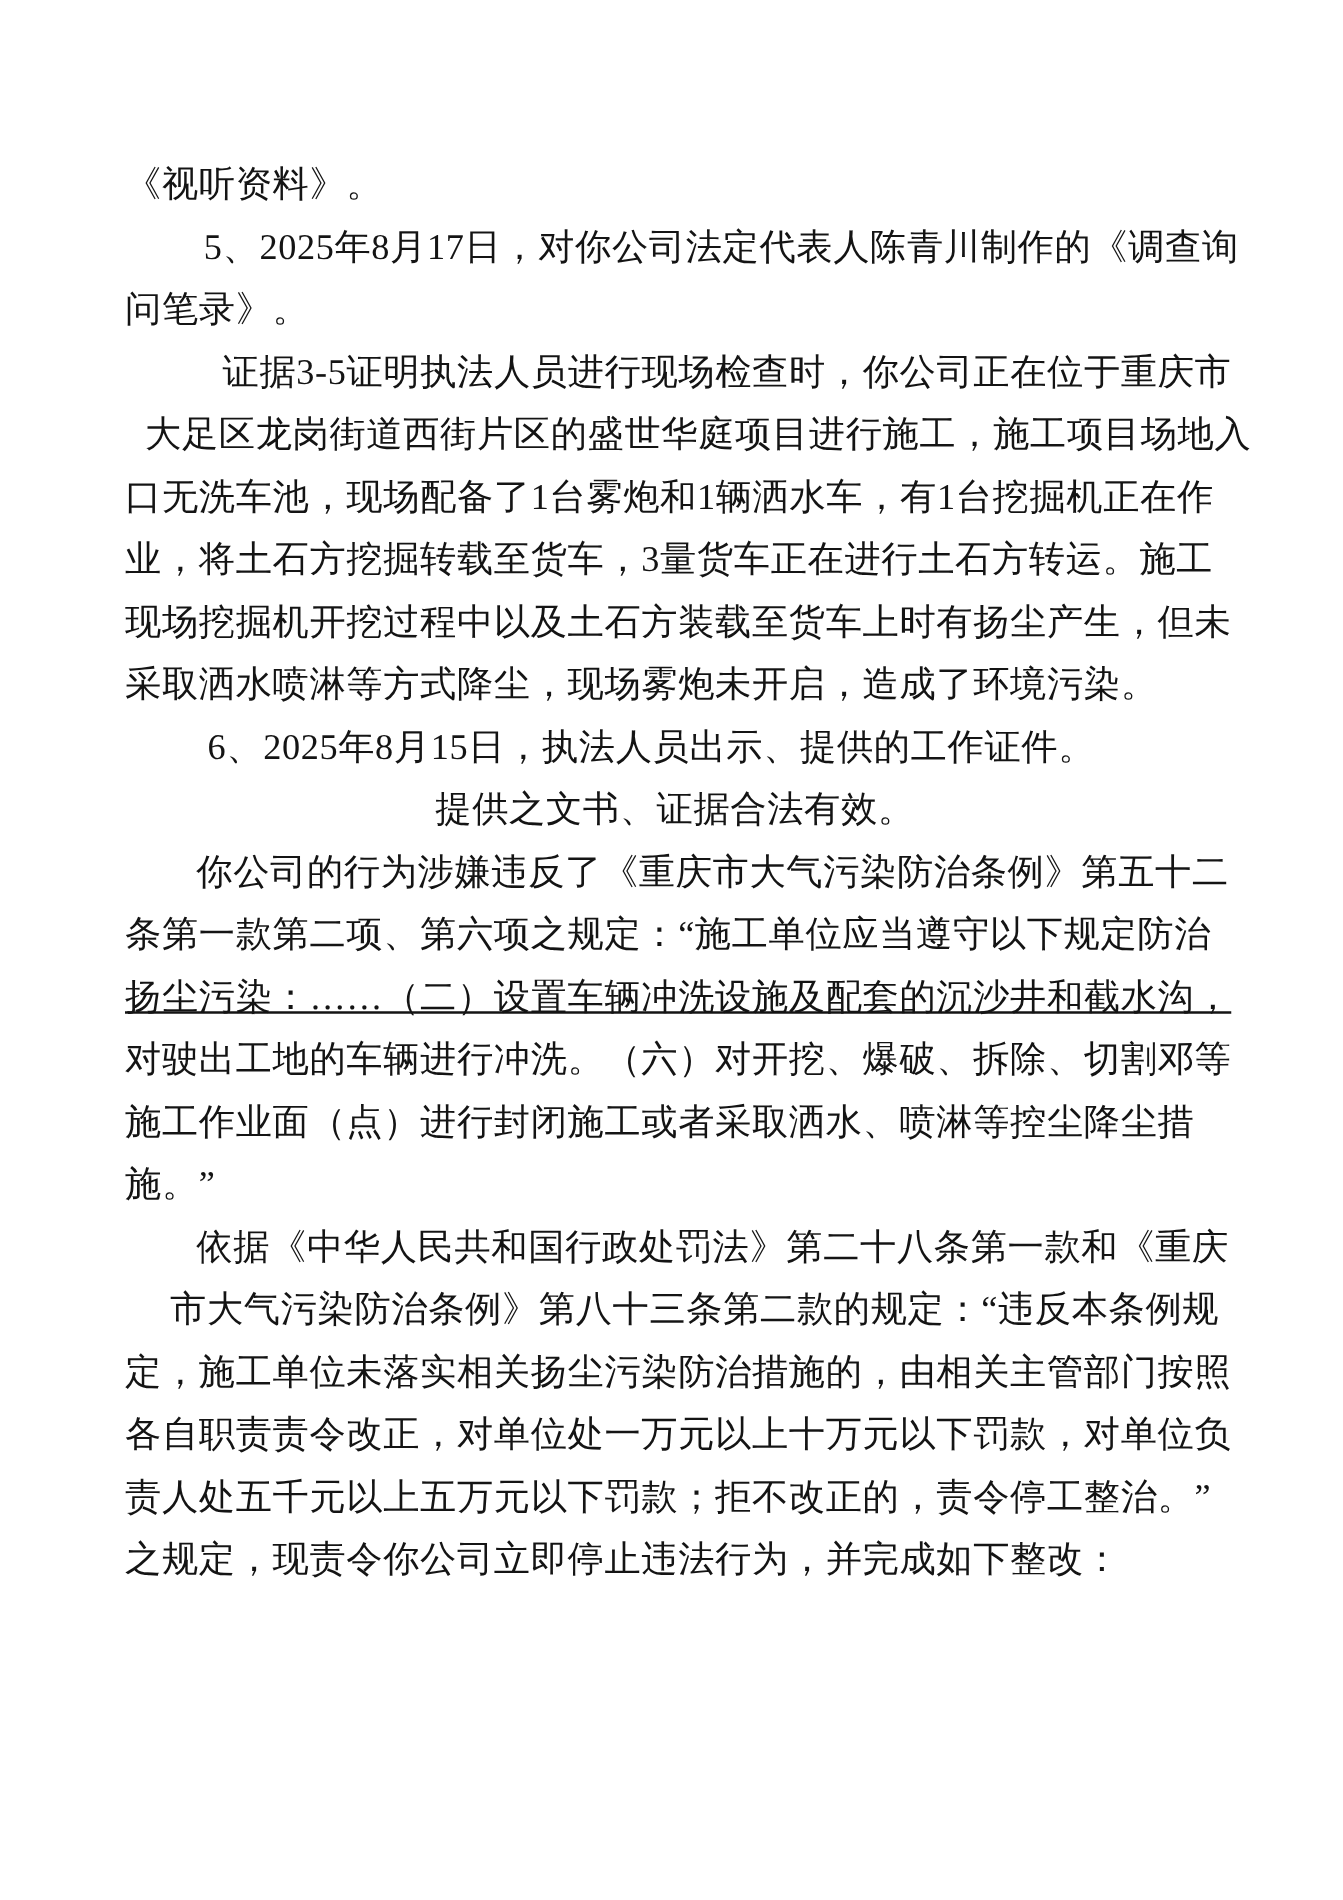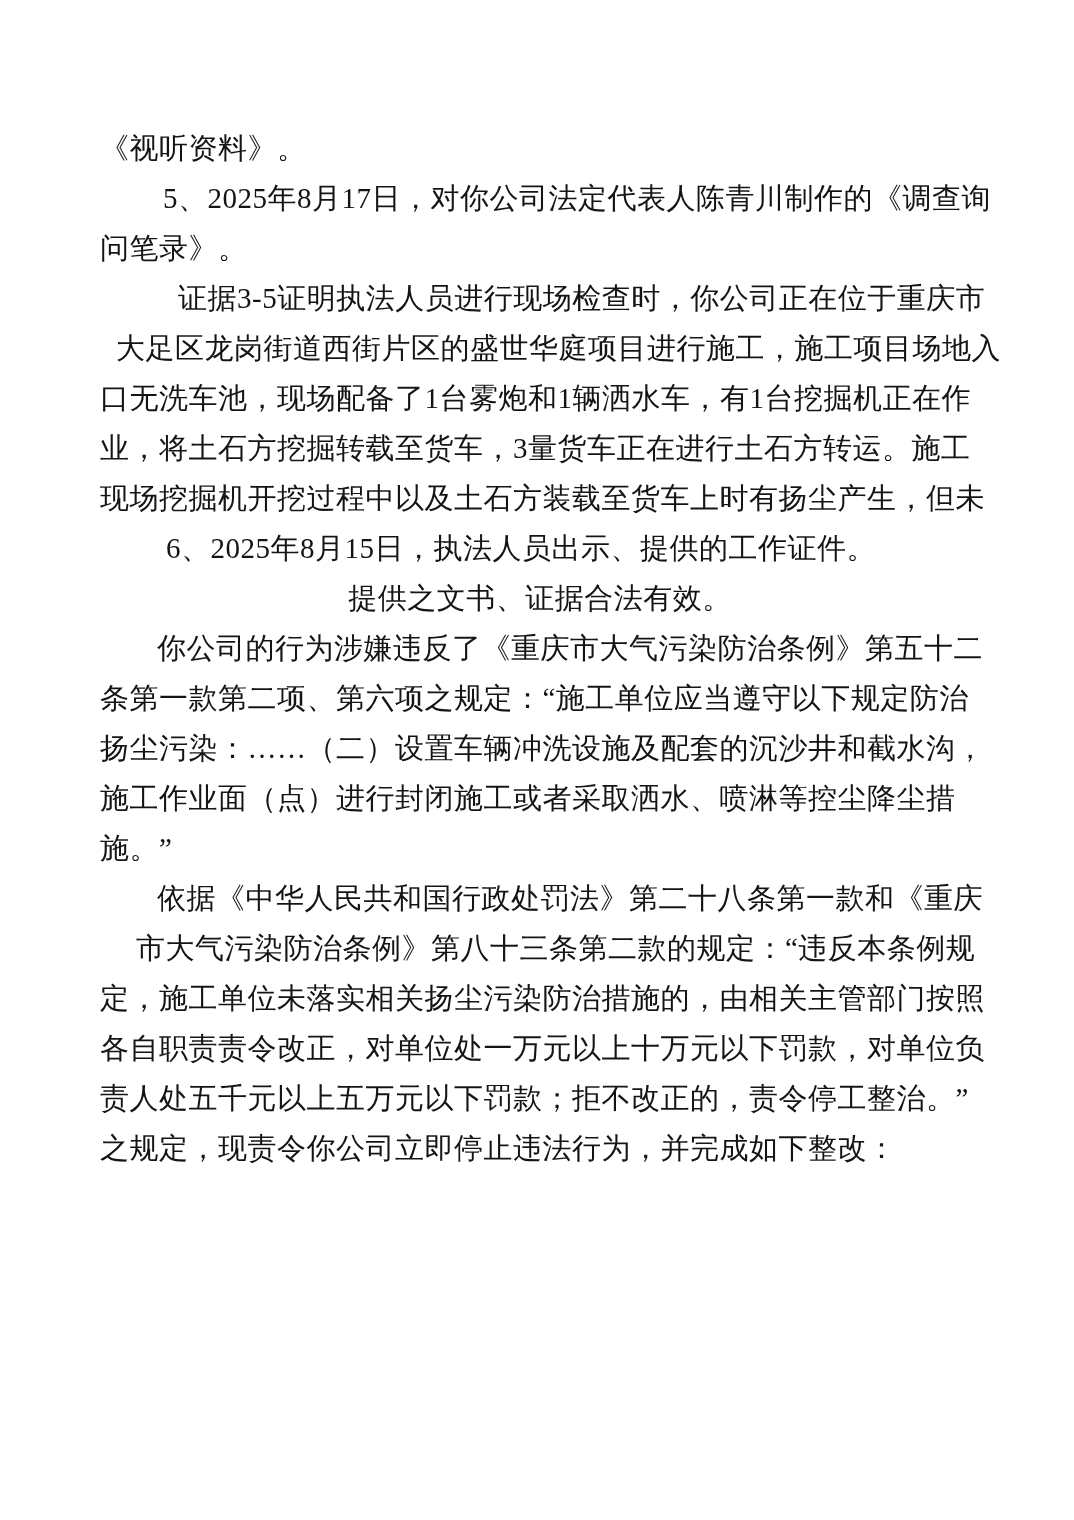--- a/index.html
+++ b/index.html
@@ -46,25 +46,27 @@
 <div class="page">
   <div class="text-block" id="text-block">
       <div class="text-line" style="padding-left: 0px;">《视听资料》。</div>
       <div class="text-line" style="padding-left: 63px; text-align: right;">5、2025年8月17日，对你公司法定代表人陈青川制作的《调查询</div>
       <div class="text-line" style="padding-left: 0px;">问笔录》。</div>
       <div class="text-line" style="padding-left: 78px;">证据3-5证明执法人员进行现场检查时，你公司正在位于重庆市</div>
       <div class="text-line" style="padding-left: 0px; margin-left: 16px;">大足区龙岗街道西街片区的盛世华庭项目进行施工，施工项目场地入</div>
       <div class="text-line" style="padding-left: 0px;">口无洗车池，现场配备了1台雾炮和1辆洒水车，有1台挖掘机正在作</div>
       <div class="text-line" style="padding-left: 0px;">业，将土石方挖掘转载至货车，3量货车正在进行土石方转运。施工</div>
       <div class="text-line" style="padding-left: 0px;">现场挖掘机开挖过程中以及土石方装载至货车上时有扬尘产生，但未</div>
+      <div class="text-line" style="padding-left: 0px;">采取洒水喷淋等方式降尘，现场雾炮未开启，造成了环境污染。</div>
       <div class="text-line" style="padding-left: 66px;">6、2025年8月15日，执法人员出示、提供的工作证件。</div>
       <div class="text-line" style="padding-left: 0px; text-align: center;">提供之文书、证据合法有效。</div>
       <div class="text-line" style="padding-left: 57px;">你公司的行为涉嫌违反了《重庆市大气污染防治条例》第五十二</div>
       <div class="text-line" style="padding-left: 0px;">条第一款第二项、第六项之规定：“施工单位应当遵守以下规定防治</div>
-      <div class="text-line" style="padding-left: 0px;">扬尘污染：……（二）设置车辆冲洗设施及配套的沉沙井和截水沟，</div>
+      <div class="text-line" style="padding-left: 0px; text-decoration: underline;">扬尘污染：……（二）设置车辆冲洗设施及配套的沉沙井和截水沟，</div>
+      <div class="text-line" style="padding-left: 0px;">对驶出工地的车辆进行冲洗。（六）对开挖、爆破、拆除、切割邓等</div>
       <div class="text-line" style="padding-left: 0px;">施工作业面（点）进行封闭施工或者采取洒水、喷淋等控尘降尘措</div>
       <div class="text-line" style="padding-left: 0px;">施。”</div>
       <div class="text-line" style="padding-left: 57px;">依据《中华人民共和国行政处罚法》第二十八条第一款和《重庆</div>
       <div class="text-line" style="padding-left: 0px; margin-left: 36px;">市大气污染防治条例》第八十三条第二款的规定：“违反本条例规</div>
       <div class="text-line" style="padding-left: 0px;">定，施工单位未落实相关扬尘污染防治措施的，由相关主管部门按照</div>
       <div class="text-line" style="padding-left: 0px;">各自职责责令改正，对单位处一万元以上十万元以下罚款，对单位负</div>
       <div class="text-line" style="padding-left: 0px;">责人处五千元以上五万元以下罚款；拒不改正的，责令停工整治。”</div>
       <div class="text-line" style="padding-left: 0px;">之规定，现责令你公司立即停止违法行为，并完成如下整改：</div>
     </div>
   <div class="page-footer">第 2 页 共 3 页</div>

